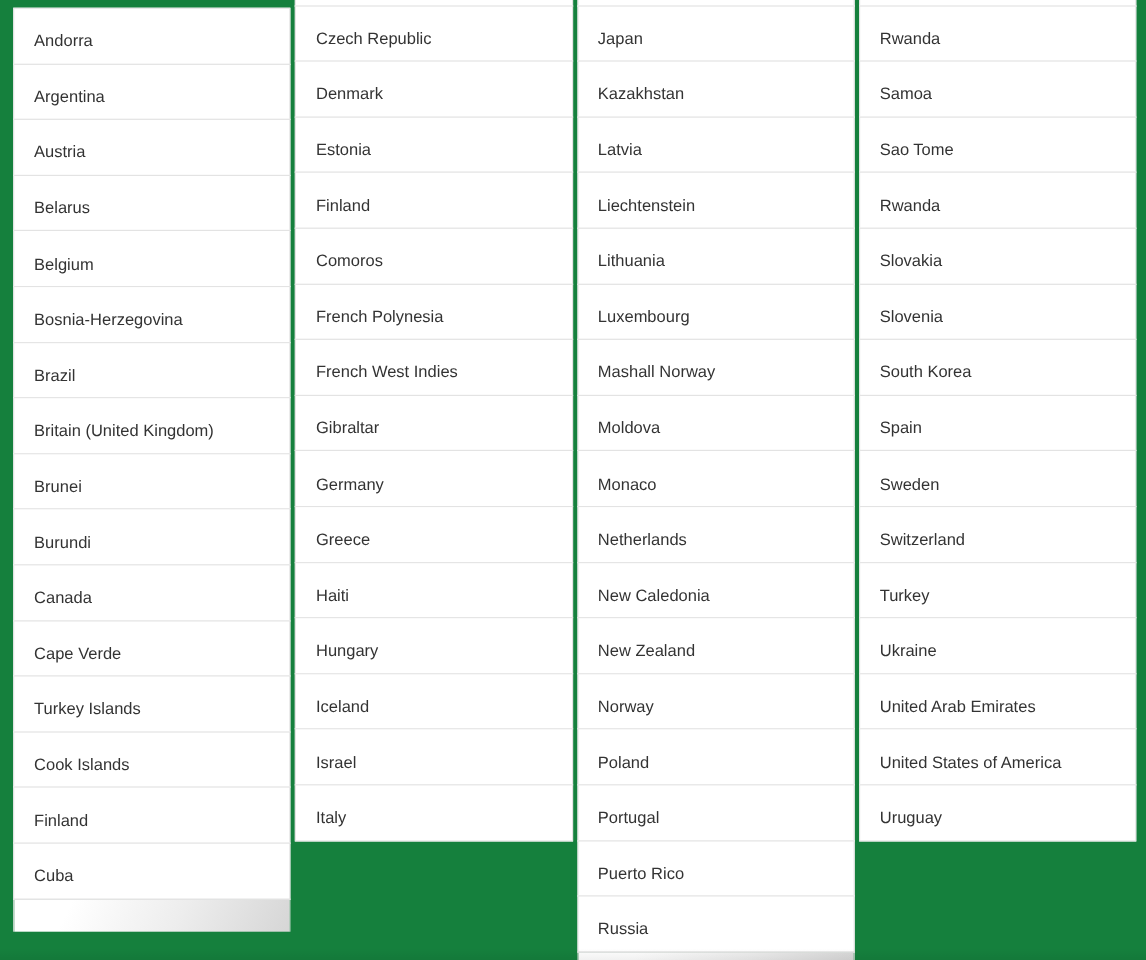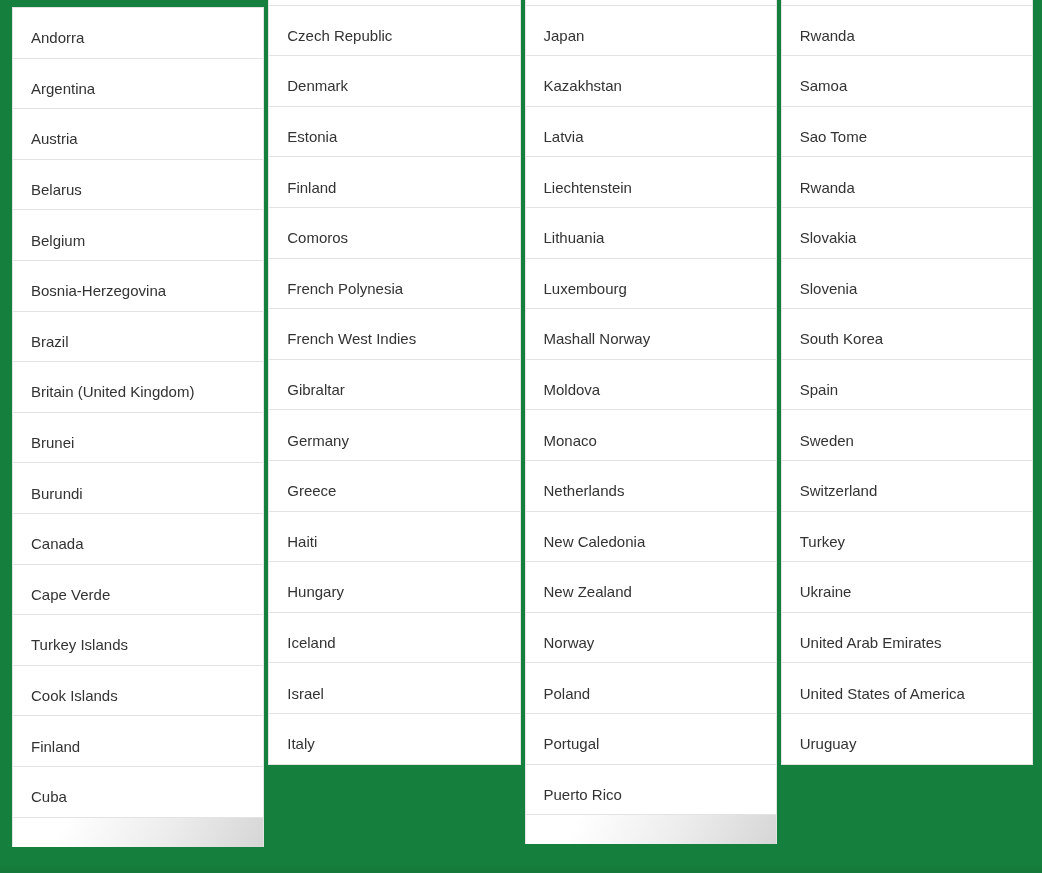--- a/index.html
+++ b/index.html
@@ -132,20 +132,21 @@
         <div class="country-cell">Mashall Norway</div>
         <div class="country-cell">Moldova</div>
         <div class="country-cell">Monaco</div>
         <div class="country-cell">Netherlands</div>
         <div class="country-cell">New Caledonia</div>
         <div class="country-cell">New Zealand</div>
         <div class="country-cell">Norway</div>
         <div class="country-cell">Poland</div>
         <div class="country-cell">Portugal</div>
         <div class="country-cell">Puerto Rico</div>
+        <div class="country-cell">Russia</div>
         <div class="partial-row-bottom"></div>
       </div>
     <div class="country-column">
         <div class="partial-row-top"></div>
         <div class="country-cell">Rwanda</div>
         <div class="country-cell">Samoa</div>
         <div class="country-cell">Sao Tome</div>
         <div class="country-cell">Rwanda</div>
         <div class="country-cell">Slovakia</div>
         <div class="country-cell">Slovenia</div>

